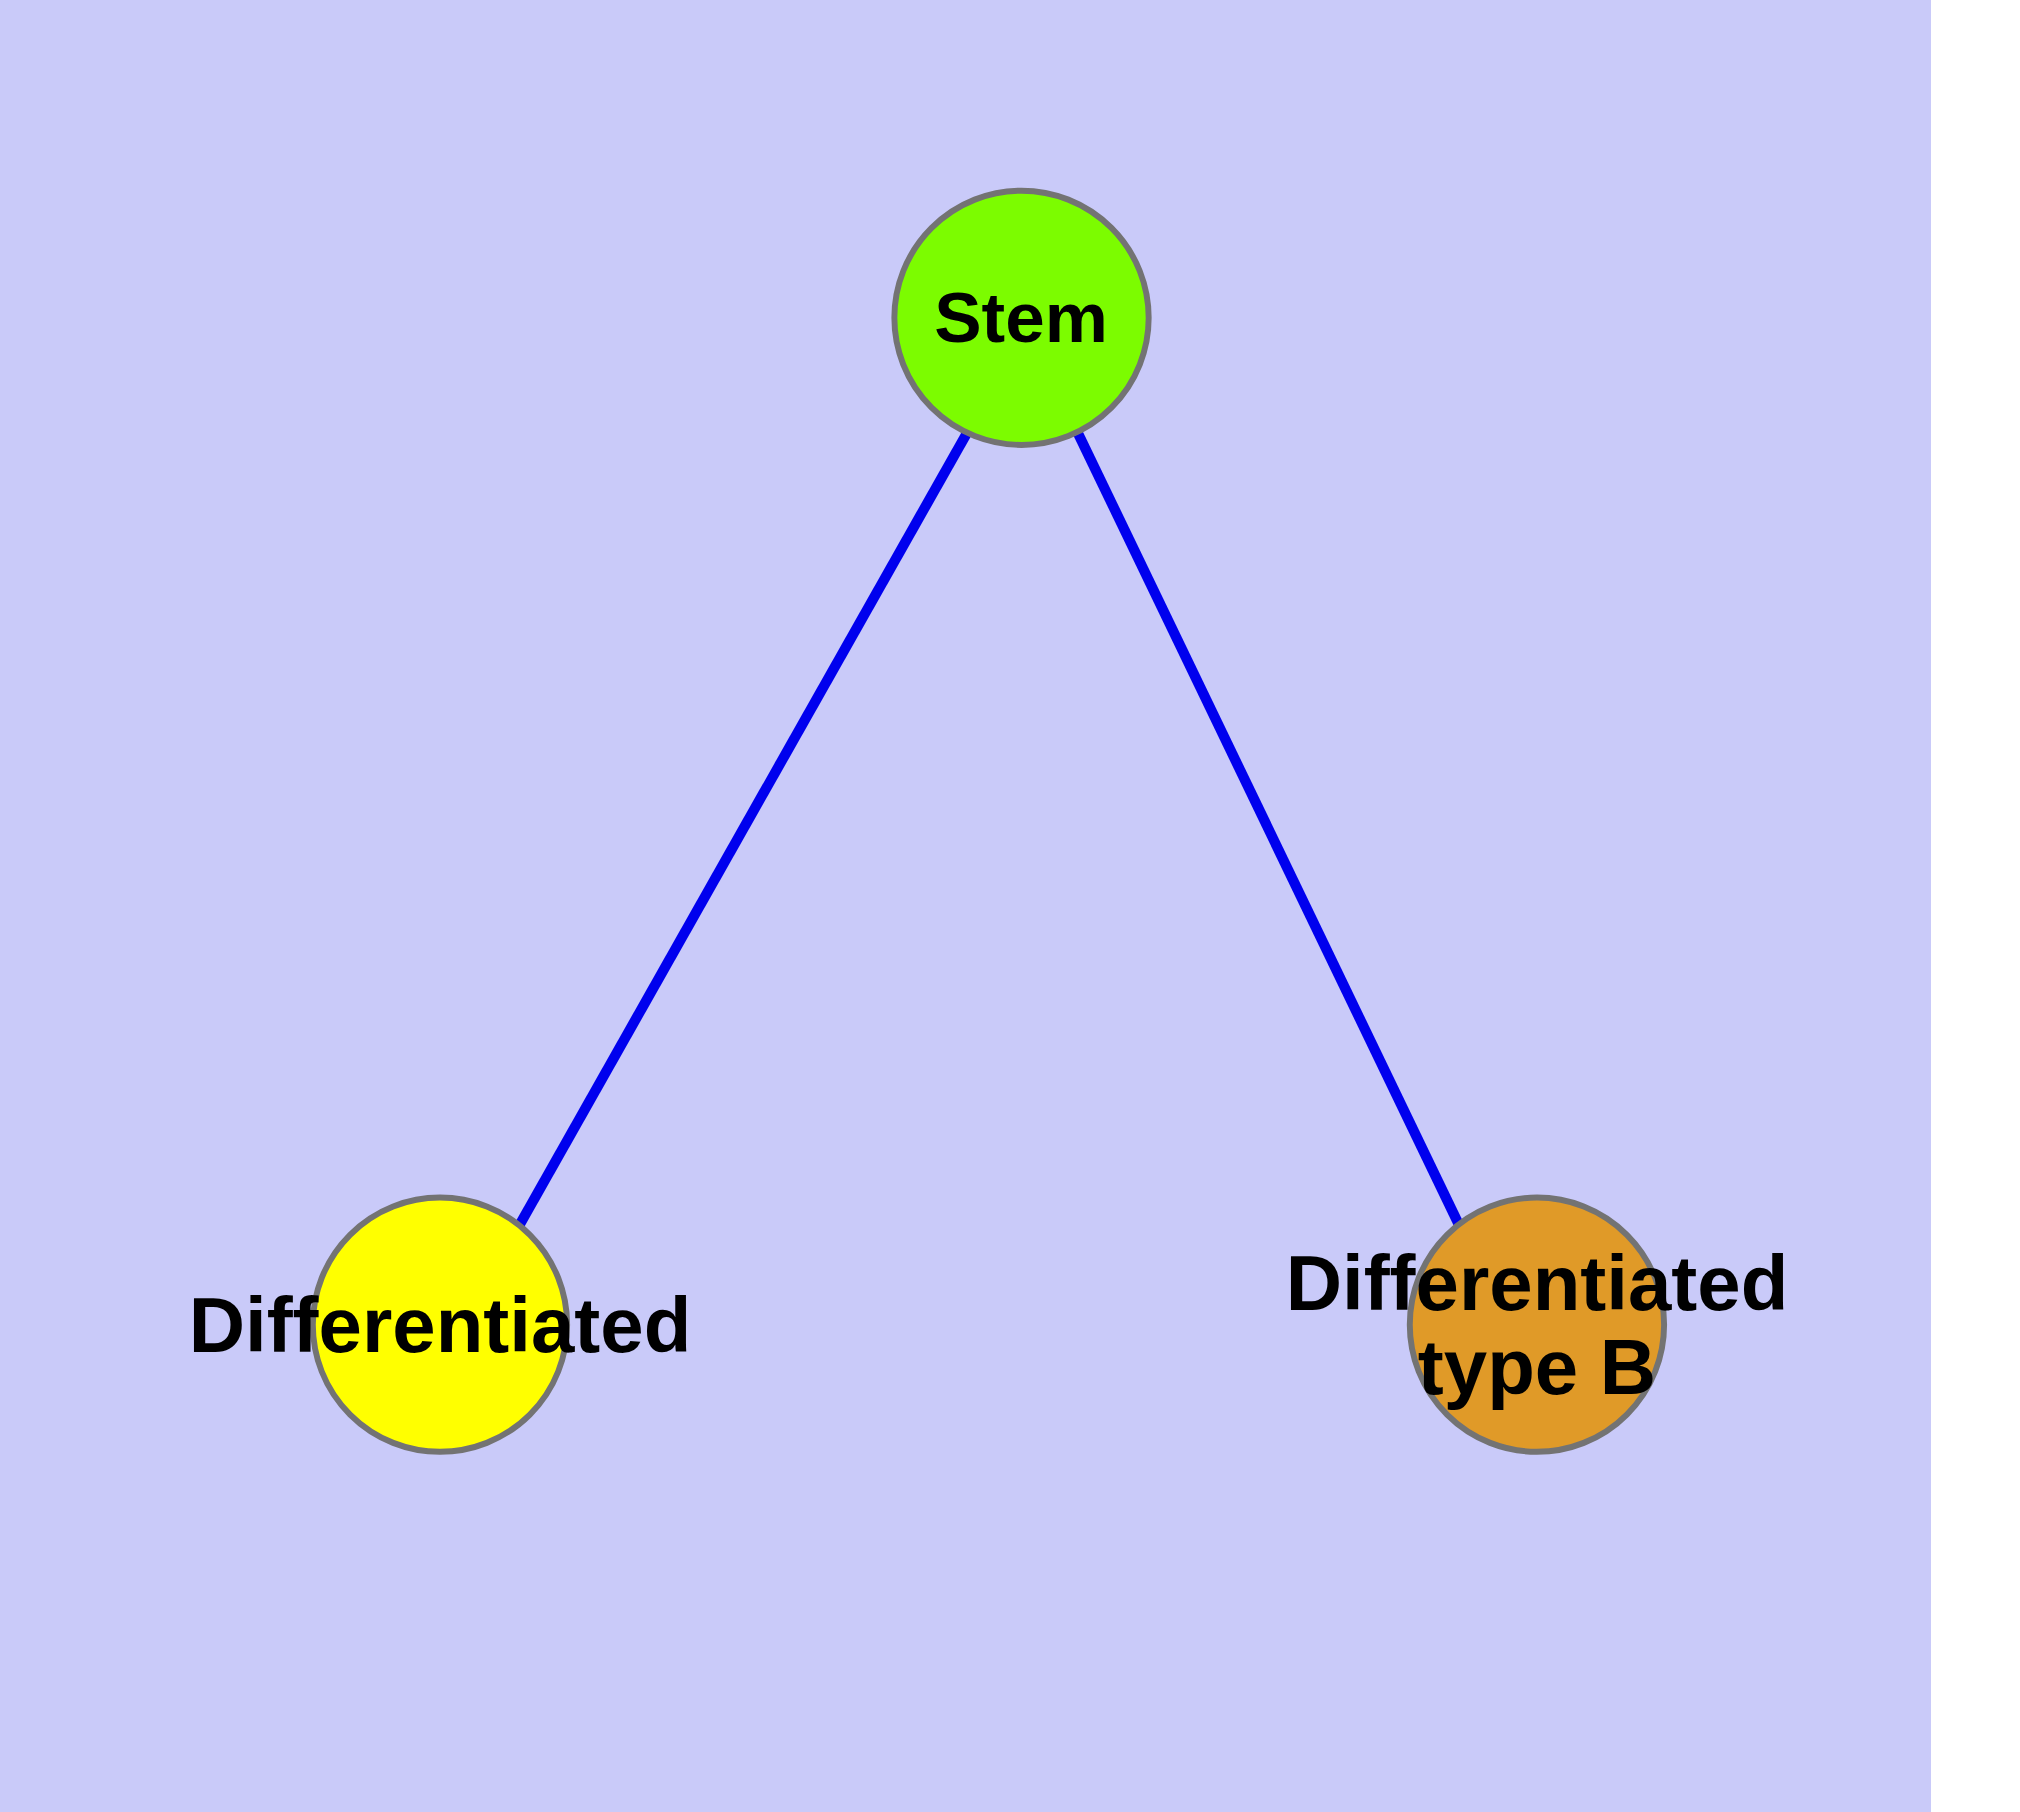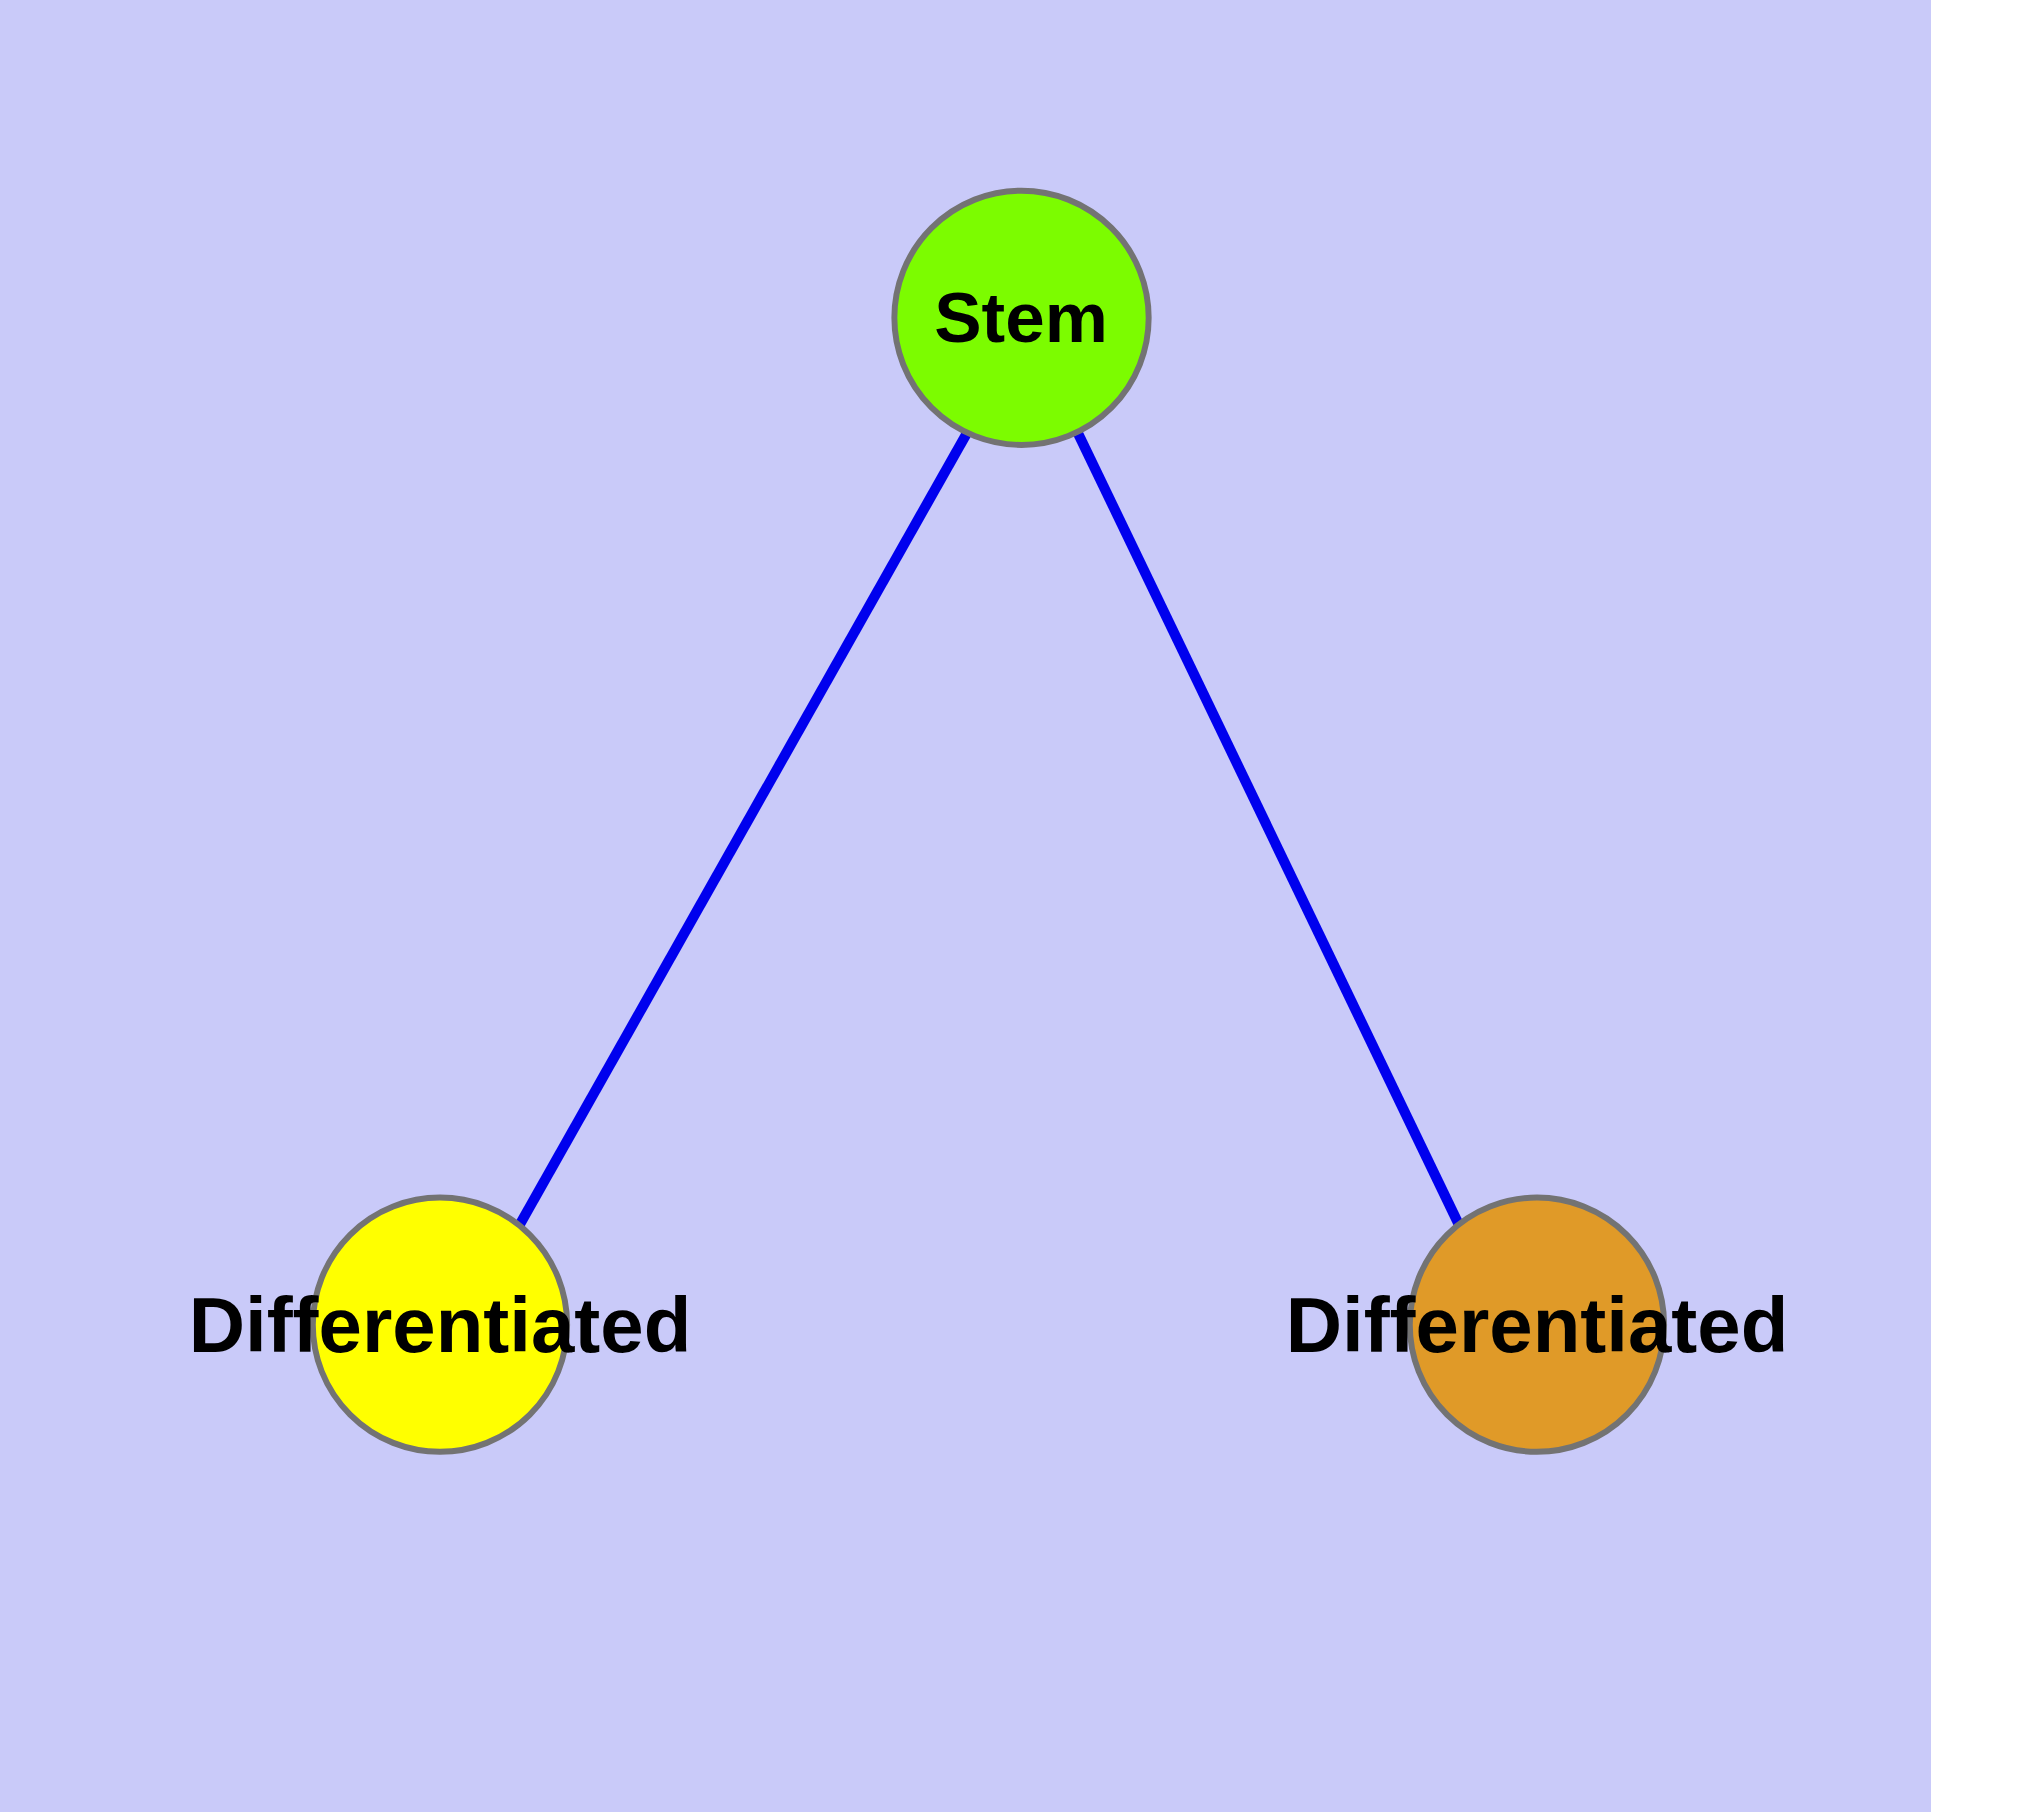--- a/index.html
+++ b/index.html
@@ -79,16 +79,17 @@
   <div class="node-label" id="label-stem" style="left: 1021px; top: 318px; font-size: 71px;">
     <span class="ln">Stem</span>
   </div>
 
   <div class="node-label" id="label-diffA" style="left: 440px; top: 1325px; font-size: 78px;">
     <span class="ln">Differentiated</span>
   </div>
 
   <div class="node-label" id="label-diffB" style="left: 1537px; top: 1325px; font-size: 78px;">
     <span class="ln">Differentiated</span>
+    <span class="ln">type B</span>
   </div>
 
 </div>
 
 
 </body></html>

